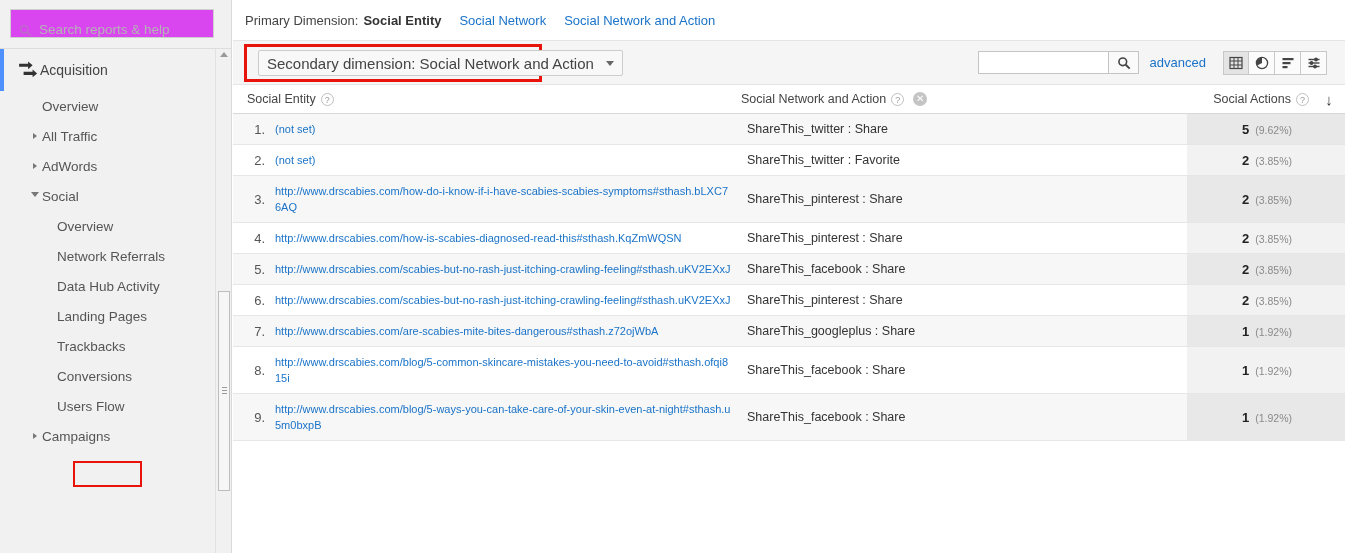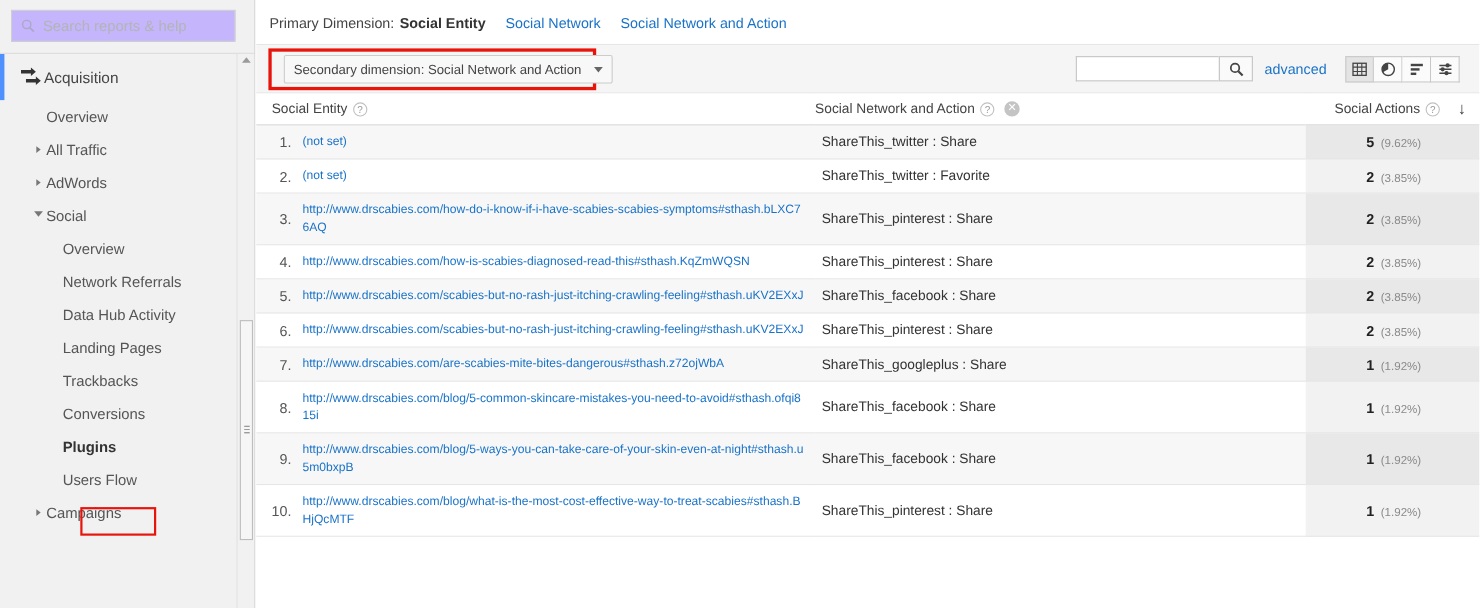--- a/index.html
+++ b/index.html
@@ -28,25 +28,25 @@
     width: 232px;
     height: 553px;
     background: #f1f1f1;
     border-right: 1px solid #d9d9d9;
     box-sizing: border-box;
   }
   .search-wrap {
     position: absolute;
     left: 10px; top: 9px;
     width: 204px; height: 29px;
-    background: #c4b5fd;
+    background: #d946ef;
     border: 1px solid #cfcfcf;
     box-sizing: border-box;
     display: flex;
-    align-items: center;
+    align-items: flex-end;
     padding-left: 8px;
   }
   .search-icon-s {
     width: 13px; height: 13px;
     flex: 0 0 auto;
     margin-right: 7px;
     opacity: .5;
   }
   .search-input {
     border: 0;
@@ -255,21 +255,21 @@
     position: absolute;
     left: 25px; top: 9px;
     height: 26px;
     background: #f8f8f8;
     border: 1px solid #cccccc;
     border-radius: 2px;
     box-sizing: border-box;
     display: flex;
     align-items: center;
     padding: 0 8px;
-    font-size: 12px;
+    font-size: 15px;
     color: #444;
     cursor: pointer;
   }
   .sec-dim-caret {
     width: 0; height: 0;
     border-left: 4.5px solid transparent;
     border-right: 4.5px solid transparent;
     border-top: 5px solid #666;
     margin-left: 12px;
   }
@@ -505,23 +505,20 @@
         <span class="l2-label">Data Hub Activity</span>
       </div>
       <div class="nav-row nav-l2">
         <span class="l2-label">Landing Pages</span>
       </div>
       <div class="nav-row nav-l2">
         <span class="l2-label">Trackbacks</span>
       </div>
       <div class="nav-row nav-l2">
         <span class="l2-label">Conversions</span>
-      </div>
-      <div class="nav-row nav-l2 selected">
-        <span class="l2-label">Plugins</span>
       </div>
       <div class="nav-row nav-l2">
         <span class="l2-label">Users Flow</span>
       </div>
 
       <div class="nav-row nav-l1">
         <i class="tri"></i>
         <span class="l1-label">Campaigns</span>
       </div>
 
@@ -748,29 +745,17 @@
               <span class="rownum tall">9.</span>
               <span class="ent-link">http://www.drscabies.com/blog/5-ways-you-can-take-care-of-your-skin-even-at-night#sthash.u5m0bxpB</span>
             </div>
           </td>
           <td class="c-net">ShareThis_facebook : Share</td>
           <td class="c-act">
             <span class="act-val">1</span><span class="act-pct">(1.92%)</span>
           </td>
         </tr>
 
-        <tr class="even">
-          <td class="c-ent">
-            <div class="ent-cell">
-              <span class="rownum tall">10.</span>
-              <span class="ent-link">http://www.drscabies.com/blog/what-is-the-most-cost-effective-way-to-treat-scabies#sthash.BHjQcMTF</span>
-            </div>
-          </td>
-          <td class="c-net">ShareThis_pinterest : Share</td>
-          <td class="c-act">
-            <span class="act-val">1</span><span class="act-pct">(1.92%)</span>
-          </td>
-        </tr>
 
       </tbody>
     </table>
   </div>
 </div>
 
 </body></html>

